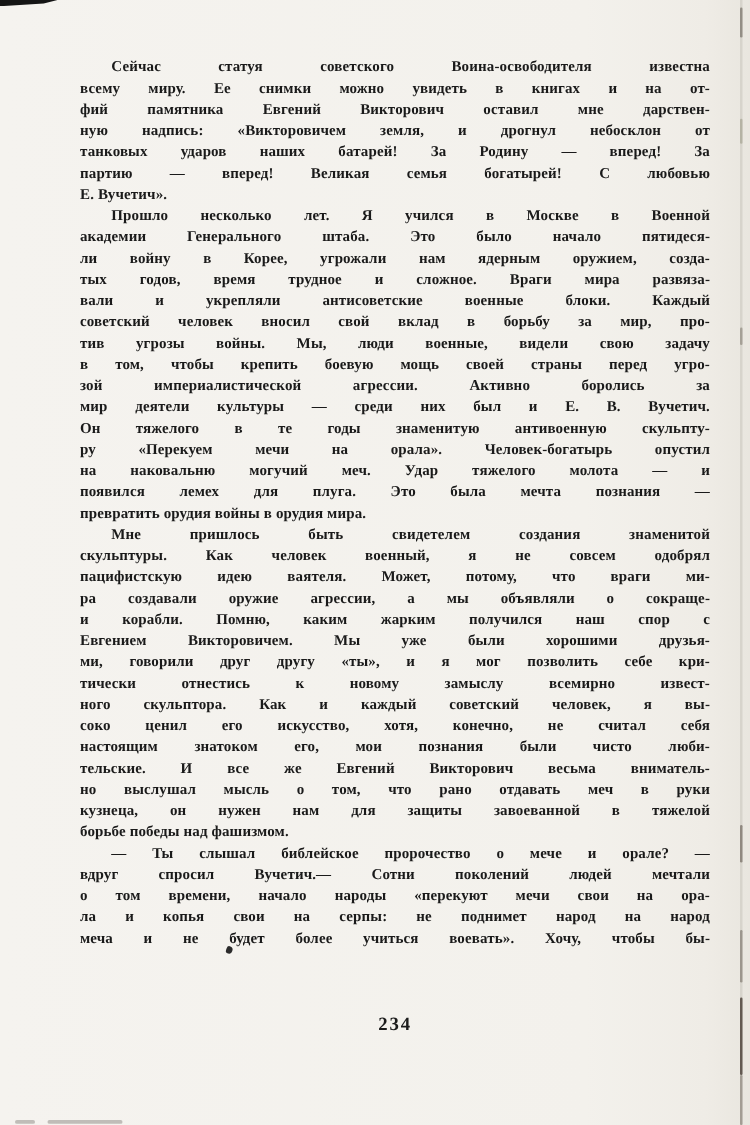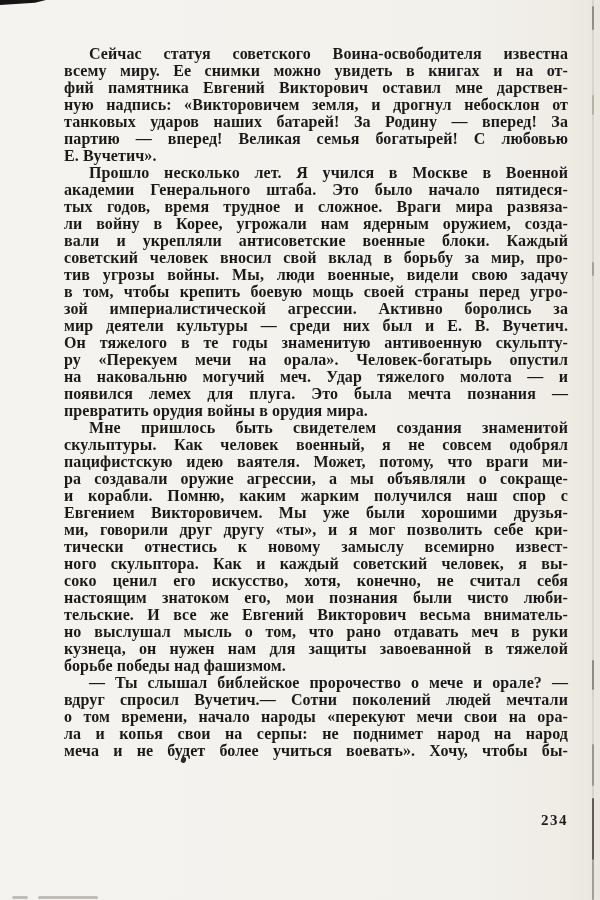--- a/index.html
+++ b/index.html
@@ -12,35 +12,35 @@
   }
   .page {
     position: absolute; inset: 0;
     background: linear-gradient(90deg, #f5f3ef 0%, #f3f1ec 78%, #efece6 94%, #e9e6df 100%);
   }
   .text-block {
     position: absolute;
     left: 64px; top: 45px; width: 504px;
     color: #1a1a1a;
     font-weight: 700;
-    font-size: 16px;
+    font-size: 12px;
     line-height: 17px;
     letter-spacing: 0.1px;
   }
   .line {
     height: 17px;
     text-align: justify;
     text-align-last: justify;
   }
   .line.first { text-indent: 25px; }
   .line.no-just { text-align-last: left; }
   .page-num {
     position: absolute;
     top: 812px; left: 64px; width: 504px;
-    text-align: right;
+    text-align: center;
     font-weight: 700;
     font-size: 15px;
     letter-spacing: 1.5px;
     color: #1c1c1c;
   }
   
   .corner-mark {
     position: absolute; top: 0; left: 0;
     width: 46px; height: 5px;
     background: #151515;
@@ -87,22 +87,22 @@
   <div class="text-block">
       <div class="line first">Сейчас статуя советского Воина-освободителя известна</div>
       <div class="line">всему миру. Ее снимки можно увидеть в книгах и на от-</div>
       <div class="line">фий памятника Евгений Викторович оставил мне дарствен-</div>
       <div class="line">ную надпись: «Викторовичем земля, и дрогнул небосклон от</div>
       <div class="line">танковых ударов наших батарей! За Родину — вперед! За</div>
       <div class="line">партию — вперед! Великая семья богатырей! С любовью</div>
       <div class="line no-just">Е. Вучетич».</div>
       <div class="line first">Прошло несколько лет. Я учился в Москве в Военной</div>
       <div class="line">академии Генерального штаба. Это было начало пятидеся-</div>
+      <div class="line">ли войну в Корее, угрожали нам ядерным оружием, созда-</div>
       <div class="line">тых годов, время трудное и сложное. Враги мира развяза-</div>
-      <div class="line">ли войну в Корее, угрожали нам ядерным оружием, созда-</div>
       <div class="line">вали и укрепляли антисоветские военные блоки. Каждый</div>
       <div class="line">советский человек вносил свой вклад в борьбу за мир, про-</div>
       <div class="line">тив угрозы войны. Мы, люди военные, видели свою задачу</div>
       <div class="line">в том, чтобы крепить боевую мощь своей страны перед угро-</div>
       <div class="line">зой империалистической агрессии. Активно боролись за</div>
       <div class="line">мир деятели культуры — среди них был и Е. В. Вучетич.</div>
       <div class="line">Он тяжелого в те годы знаменитую антивоенную скульпту-</div>
       <div class="line">ру «Перекуем мечи на орала». Человек-богатырь опустил</div>
       <div class="line">на наковальню могучий меч. Удар тяжелого молота — и</div>
       <div class="line">появился лемех для плуга. Это была мечта познания —</div>

